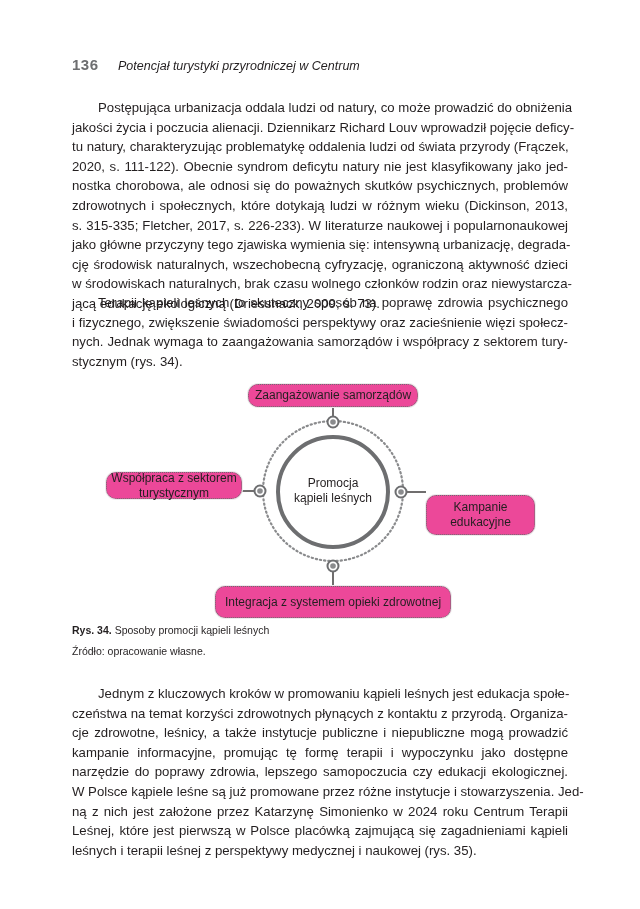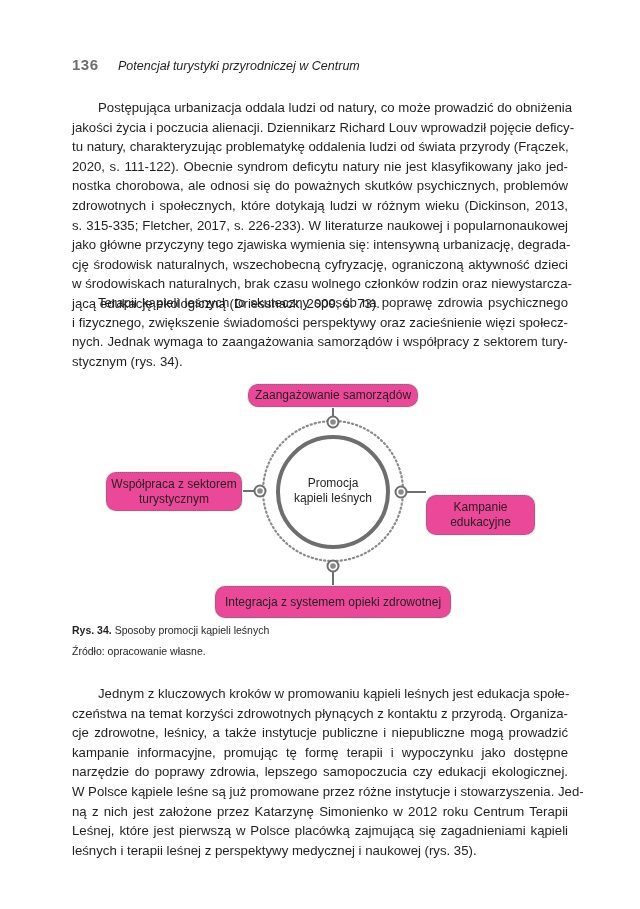--- a/index.html
+++ b/index.html
@@ -84,21 +84,21 @@
 
   <div class="center-label" style="left:280px; top:476px; width:106px;">
     <div>Promocja</div>
     <div>kąpieli leśnych</div>
   </div>
 
   <div class="node" style="left:248px; top:384px; width:170px; height:23px;">
     <span>Zaangażowanie samorządów</span>
   </div>
 
-  <div class="node" style="left:106px; top:472px; width:136px; height:39px; flex-direction:column;">
+  <div class="node" style="left:106px; top:472px; width:136px; height:27px; flex-direction:column;">
     <span>Współpraca z sektorem</span>
     <span>turystycznym</span>
   </div>
 
   <div class="node" style="left:426px; top:460px; width:109px; height:40px; flex-direction:column;margin-top:35px;">
     <span>Kampanie</span>
     <span>edukacyjne</span>
   </div>
 
   <div class="node" style="left:215px; top:586px; width:236px; height:32px;">
@@ -112,16 +112,16 @@
 </div>
 <div class="caption" style="top:645px;">Źródło: opracowanie własne.</div>
 
 <div class="para" style="top:684px;">
   <span class="line indent">Jednym z kluczowych kroków w promowaniu kąpieli leśnych jest edukacja społe-</span>
   <span class="line">czeństwa na temat korzyści zdrowotnych płynących z kontaktu z przyrodą. Organiza-</span>
   <span class="line">cje zdrowotne, leśnicy, a także instytucje publiczne i niepubliczne mogą prowadzić</span>
   <span class="line">kampanie informacyjne, promując tę formę terapii i wypoczynku jako dostępne</span>
   <span class="line">narzędzie do poprawy zdrowia, lepszego samopoczucia czy edukacji ekologicznej.</span>
   <span class="line">W Polsce kąpiele leśne są już promowane przez różne instytucje i stowarzyszenia. Jed-</span>
-  <span class="line">ną z nich jest założone przez Katarzynę Simonienko w 2012 roku Centrum Terapii</span>
+  <span class="line">ną z nich jest założone przez Katarzynę Simonienko w 2024 roku Centrum Terapii</span>
   <span class="line">Leśnej, które jest pierwszą w Polsce placówką zajmującą się zagadnieniami kąpieli</span>
   <span class="line last">leśnych i terapii leśnej z perspektywy medycznej i naukowej (rys. 35).</span>
 </div>
 
 </body></html>

